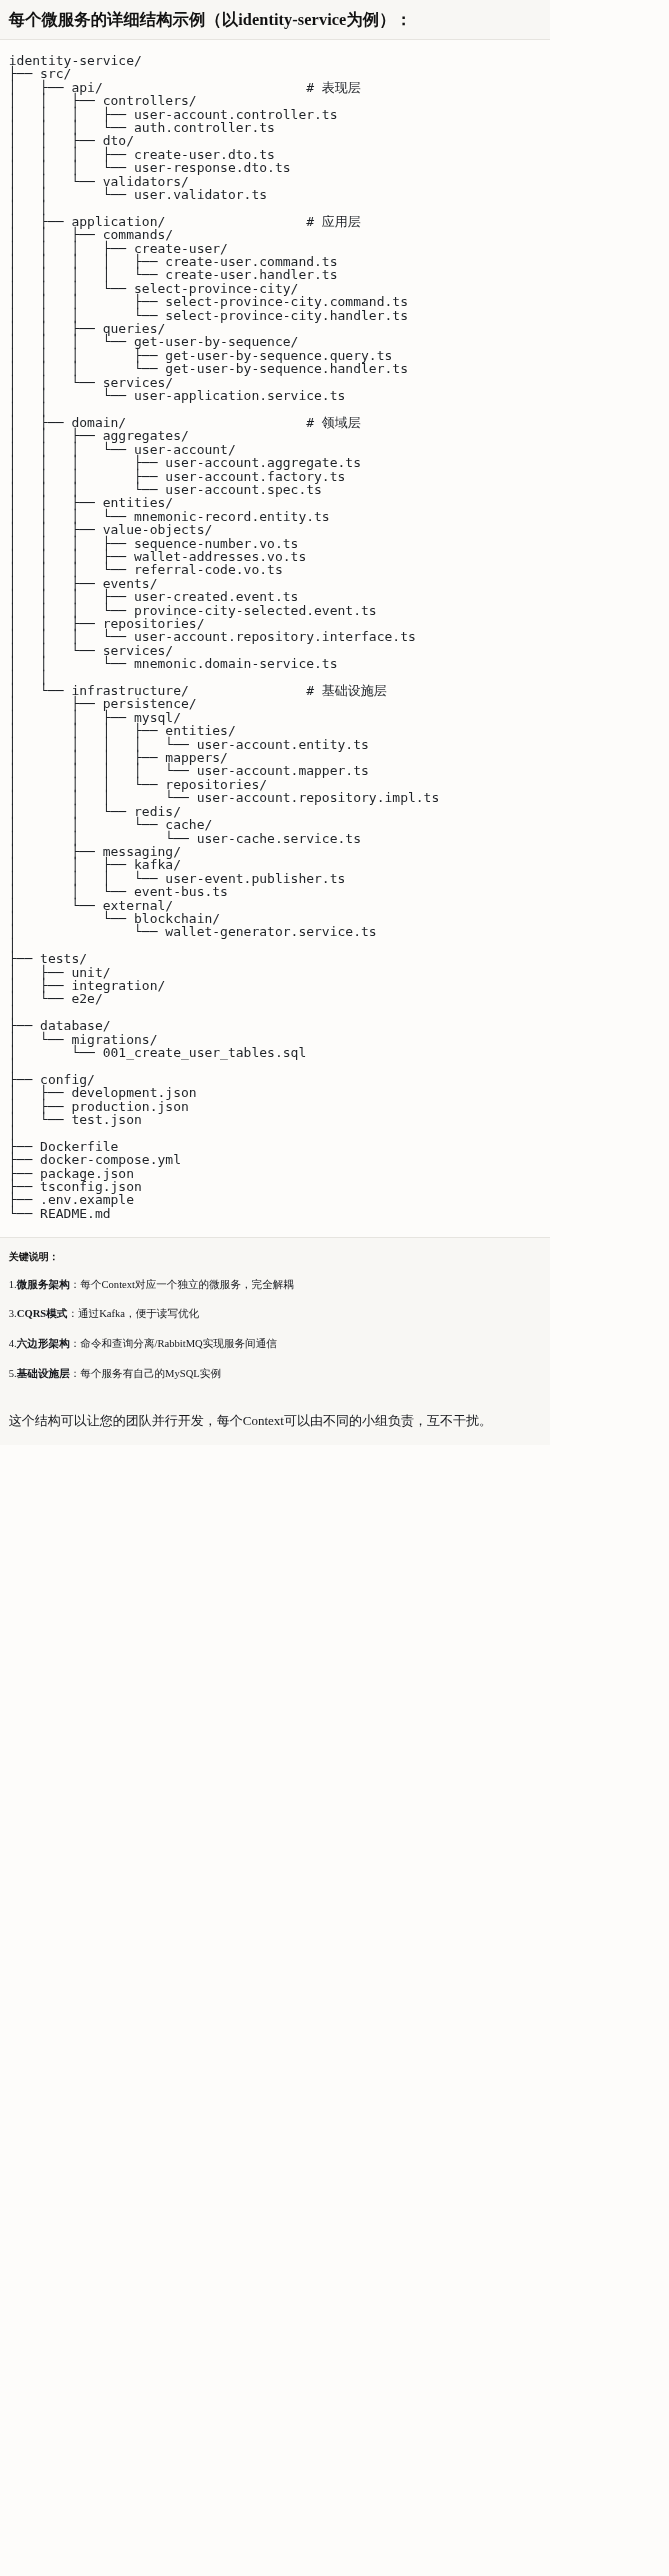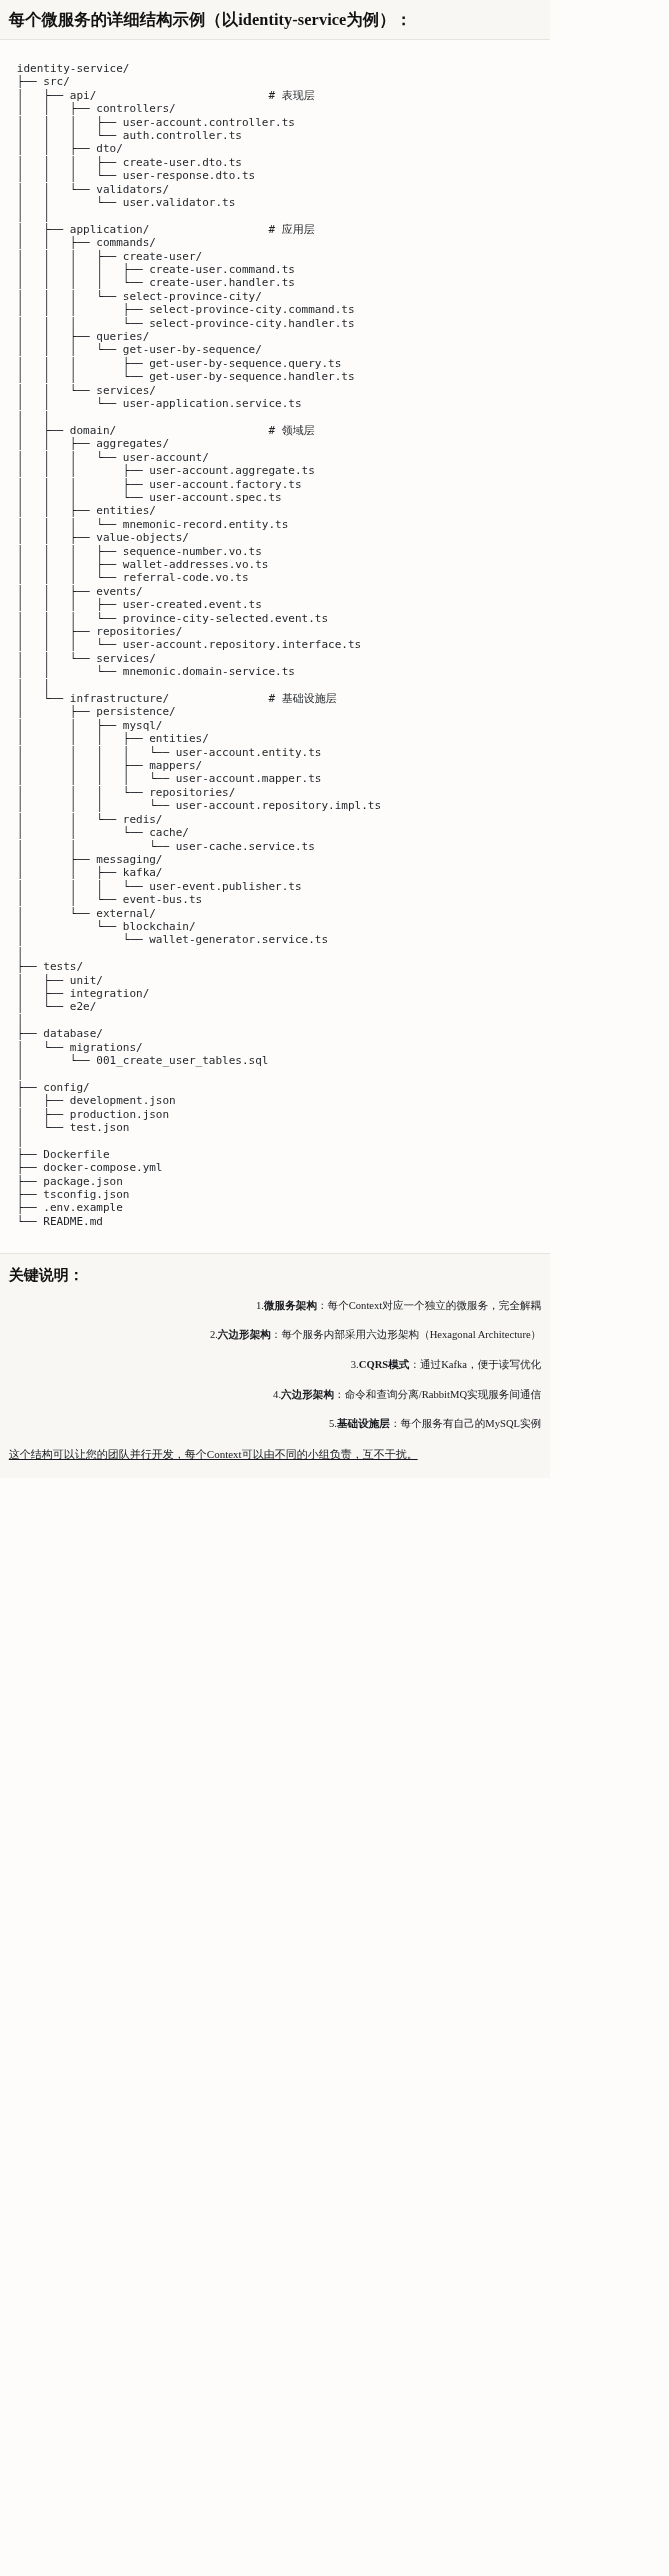--- a/index.html
+++ b/index.html
@@ -33,60 +33,58 @@
     font-family:"Liberation Serif","DejaVu Serif",serif;
   }
   
   .tree-block{
     box-sizing:border-box;
     padding:13.8px 8.8px 16.3px 8.8px;
     background:#fdfcfa;
     border-bottom:0.6px solid #e6e4df;
   }
   pre.tree{
-    margin:8px;
+    margin:0;
     font-family:"DejaVu Sans Mono","Liberation Mono",monospace;
-    font-size:11px;
+    font-size:13px;
     line-height:13.4px;
     color:#1e2227;
     white-space:pre;
     letter-spacing:0px;
     tab-size:4;
   }
   
   .notes{
     box-sizing:border-box;
     padding:12.5px 8.8px 13.8px 8.8px;
     background:#f8f7f4;
   }
   .notes h2{
     margin:0 0 12.5px 0;
-    font-size:15px;
+    font-size:10px;
     font-weight:bold;
     color:#121212;
     font-family:"Liberation Serif","DejaVu Serif",serif;
   }
   .note-item{
     font-size:10.6px;
     line-height:1.5;
     margin:0 0 13.8px 0;
     color:#16181d;
     font-family:"Liberation Serif","DejaVu Serif",serif;
-    text-align:right;
   }
   .note-item .num{font-weight:normal;}
   .note-item .term{font-weight:bold;}
   .note-item .desc{font-weight:normal;}
   .closing{
-    font-size:11px;
+    font-size:13px;
     line-height:1.6;
-    margin:14px 0 0 0;
+    margin:29px 0 0 0;
     color:#16181d;
     font-family:"Liberation Serif","DejaVu Serif",serif;
-    text-decoration:underline;
   }
 </style>
 </head>
 <body>
 
 <div class="page">
 
   <div class="header">
     <h1>每个微服务的详细结构示例（以identity-service为例）：</h1>
   </div>
@@ -181,23 +179,20 @@
 └── README.md</pre>
   </div>
 
   <div class="notes">
     <h2>关键说明：</h2>
 
     <p class="note-item">
       <span class="num">1.</span><span class="term">微服务架构</span><span class="desc">：每个Context对应一个独立的微服务，完全解耦</span>
     </p>
 
-    <p class="note-item">
-      <span class="num">2.</span><span class="term">六边形架构</span><span class="desc">：每个服务内部采用六边形架构（Hexagonal Architecture）</span>
-    </p>
 
     <p class="note-item">
       <span class="num">3.</span><span class="term">CQRS模式</span><span class="desc">：通过Kafka，便于读写优化</span>
     </p>
 
     <p class="note-item">
       <span class="num">4.</span><span class="term">六边形架构</span><span class="desc">：命令和查询分离/RabbitMQ实现服务间通信</span>
     </p>
 
     <p class="note-item">

